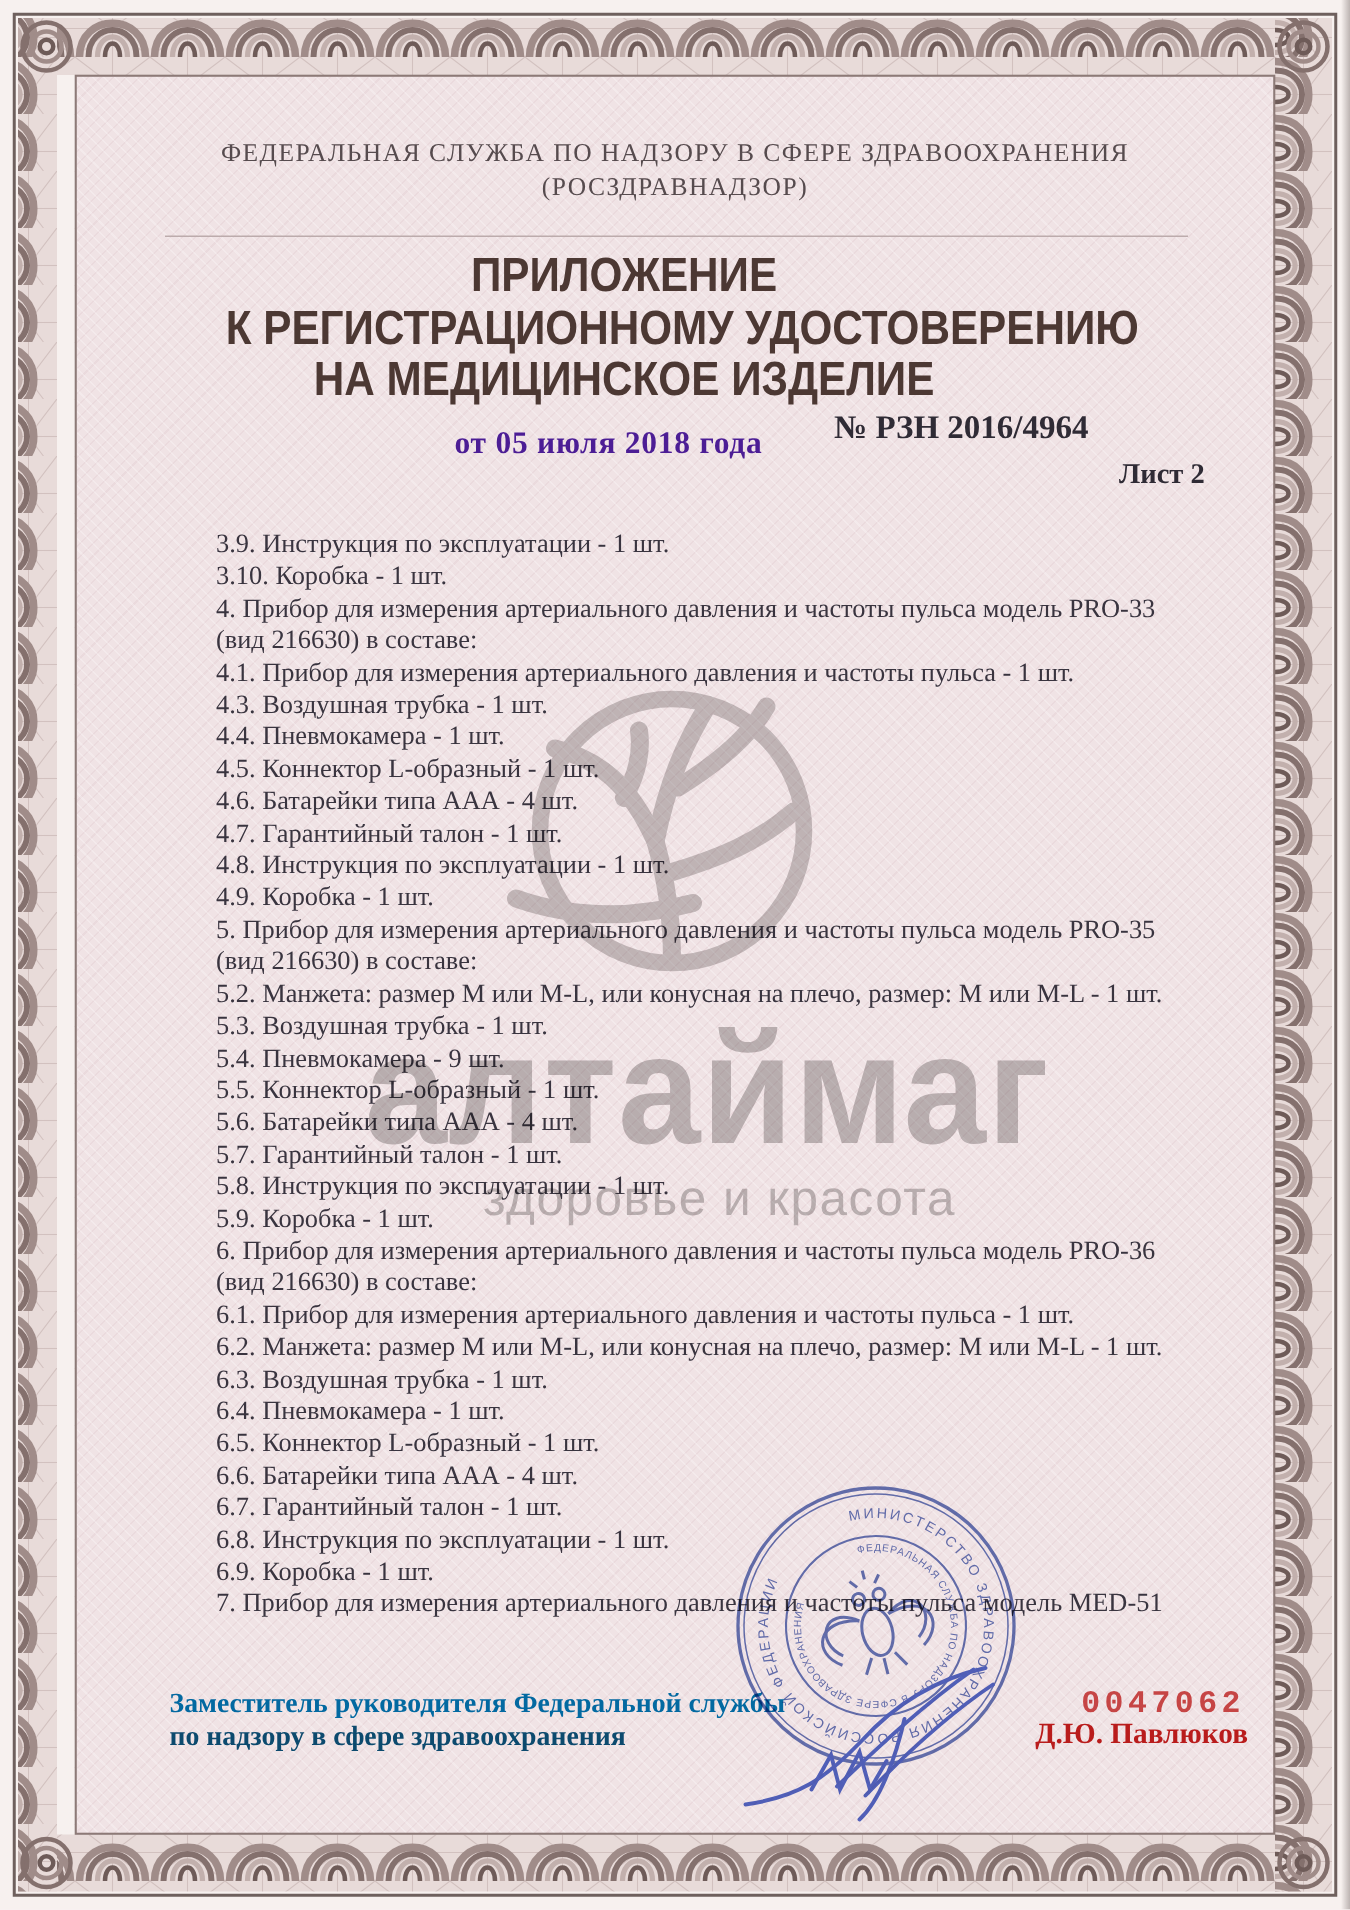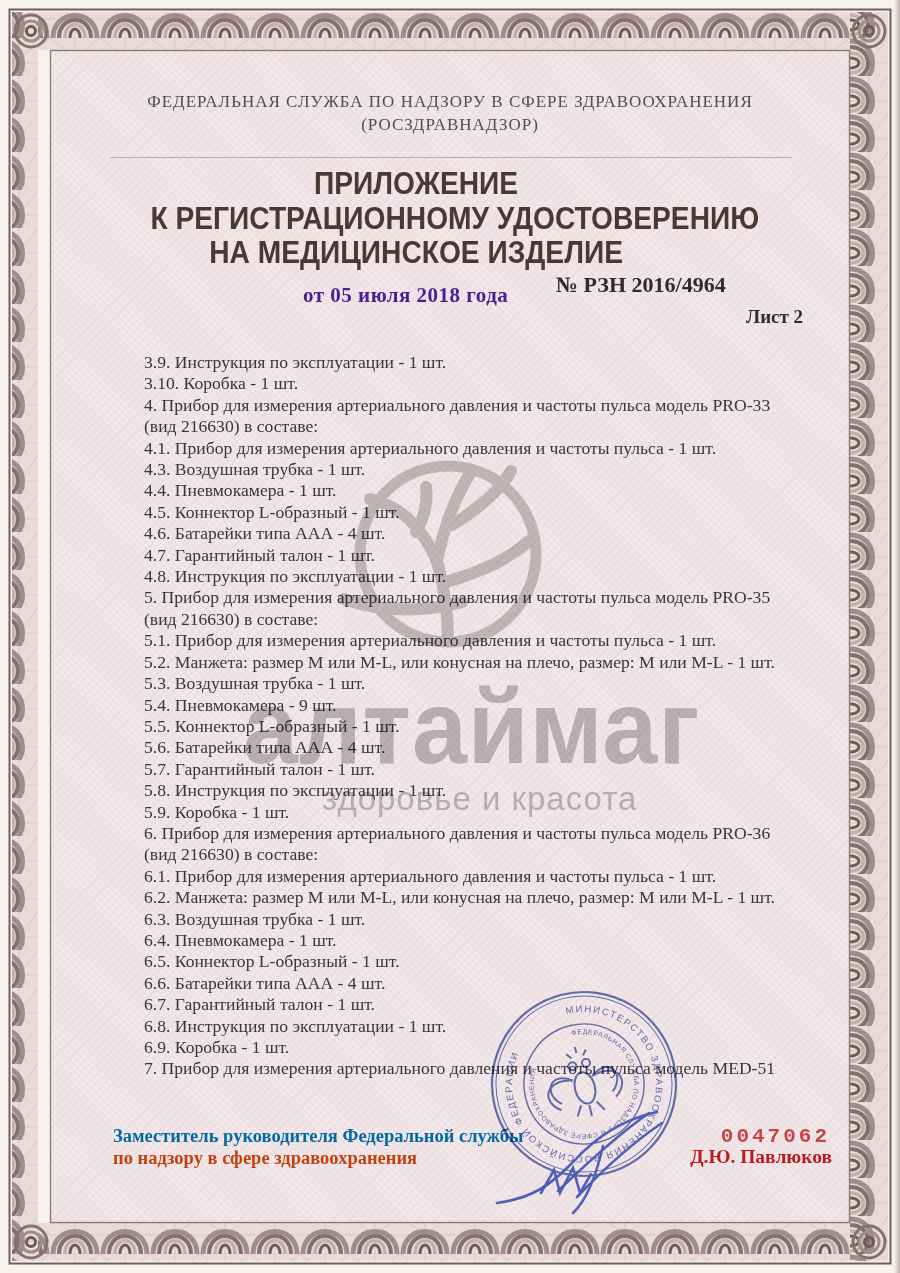--- a/index.html
+++ b/index.html
@@ -57,21 +57,21 @@
   .sheet-label{
     position:absolute;left:746px;top:306px;
     font-weight:bold;font-size:19px;color:#2f2b35;
   }
   .body-lines{
     position:absolute;left:112px;top:352px;width:720px;
     font-size:17.6px;line-height:21.4px;color:#39343f;margin-left:32px;
   }
   .body-line{white-space:nowrap;}
   .sig1{position:absolute;left:113px;top:1126px;font-weight:bold;font-size:18.5px;color:#0369a1;white-space:nowrap;}
-  .sig2{position:absolute;left:113px;top:1148px;font-weight:bold;font-size:18.5px;color:#c2410c;white-space:nowrap;}
+  .sig2{position:absolute;left:113px;top:1148px;font-weight:bold;font-size:18.5px;color:#0c4a6e;white-space:nowrap;}
   .sig-name{position:absolute;right:68px;top:1146px;font-weight:bold;font-size:19.5px;color:#b91c1c;white-space:nowrap;}
   .serial{
     position:absolute;right:70px;top:1125px;
     font-family:"Liberation Mono", monospace;font-weight:bold;
     font-size:21px;letter-spacing:3px;color:#c64545;
   }
   .watermark-layer{position:absolute;inset:0;z-index:3;pointer-events:none;mix-blend-mode:multiply;}
   .wm-brand{
     position:absolute;left:243px;top:668px;
     font-family:"Liberation Sans", sans-serif;font-weight:bold;
@@ -156,23 +156,23 @@
         <div class="body-line">3.10. Коробка - 1 шт.</div>
         <div class="body-line">4. Прибор для измерения артериального давления и частоты пульса модель PRO-33</div>
         <div class="body-line">(вид 216630) в составе:</div>
         <div class="body-line">4.1. Прибор для измерения артериального давления и частоты пульса - 1 шт.</div>
         <div class="body-line">4.3. Воздушная трубка - 1 шт.</div>
         <div class="body-line">4.4. Пневмокамера - 1 шт.</div>
         <div class="body-line">4.5. Коннектор L-образный - 1 шт.</div>
         <div class="body-line">4.6. Батарейки типа ААА - 4 шт.</div>
         <div class="body-line">4.7. Гарантийный талон - 1 шт.</div>
         <div class="body-line">4.8. Инструкция по эксплуатации - 1 шт.</div>
+        <div class="body-line">4.9. Коробка - 1 шт.</div>
         <div class="body-line">5. Прибор для измерения артериального давления и частоты пульса модель PRO-35</div>
         <div class="body-line">(вид 216630) в составе:</div>
-        <div class="body-line">5.1. Прибор для измерения артериального давления и частоты пульса - 1 шт.</div>
         <div class="body-line">5.2. Манжета: размер М или M-L, или конусная на плечо, размер: М или M-L - 1 шт.</div>
         <div class="body-line">5.3. Воздушная трубка - 1 шт.</div>
         <div class="body-line">5.4. Пневмокамера - 9 шт.</div>
         <div class="body-line">5.5. Коннектор L-образный - 1 шт.</div>
         <div class="body-line">5.6. Батарейки типа ААА - 4 шт.</div>
         <div class="body-line">5.7. Гарантийный талон - 1 шт.</div>
         <div class="body-line">5.8. Инструкция по эксплуатации - 1 шт.</div>
         <div class="body-line">5.9. Коробка - 1 шт.</div>
         <div class="body-line">6. Прибор для измерения артериального давления и частоты пульса модель PRO-36</div>
         <div class="body-line">(вид 216630) в составе:</div>

